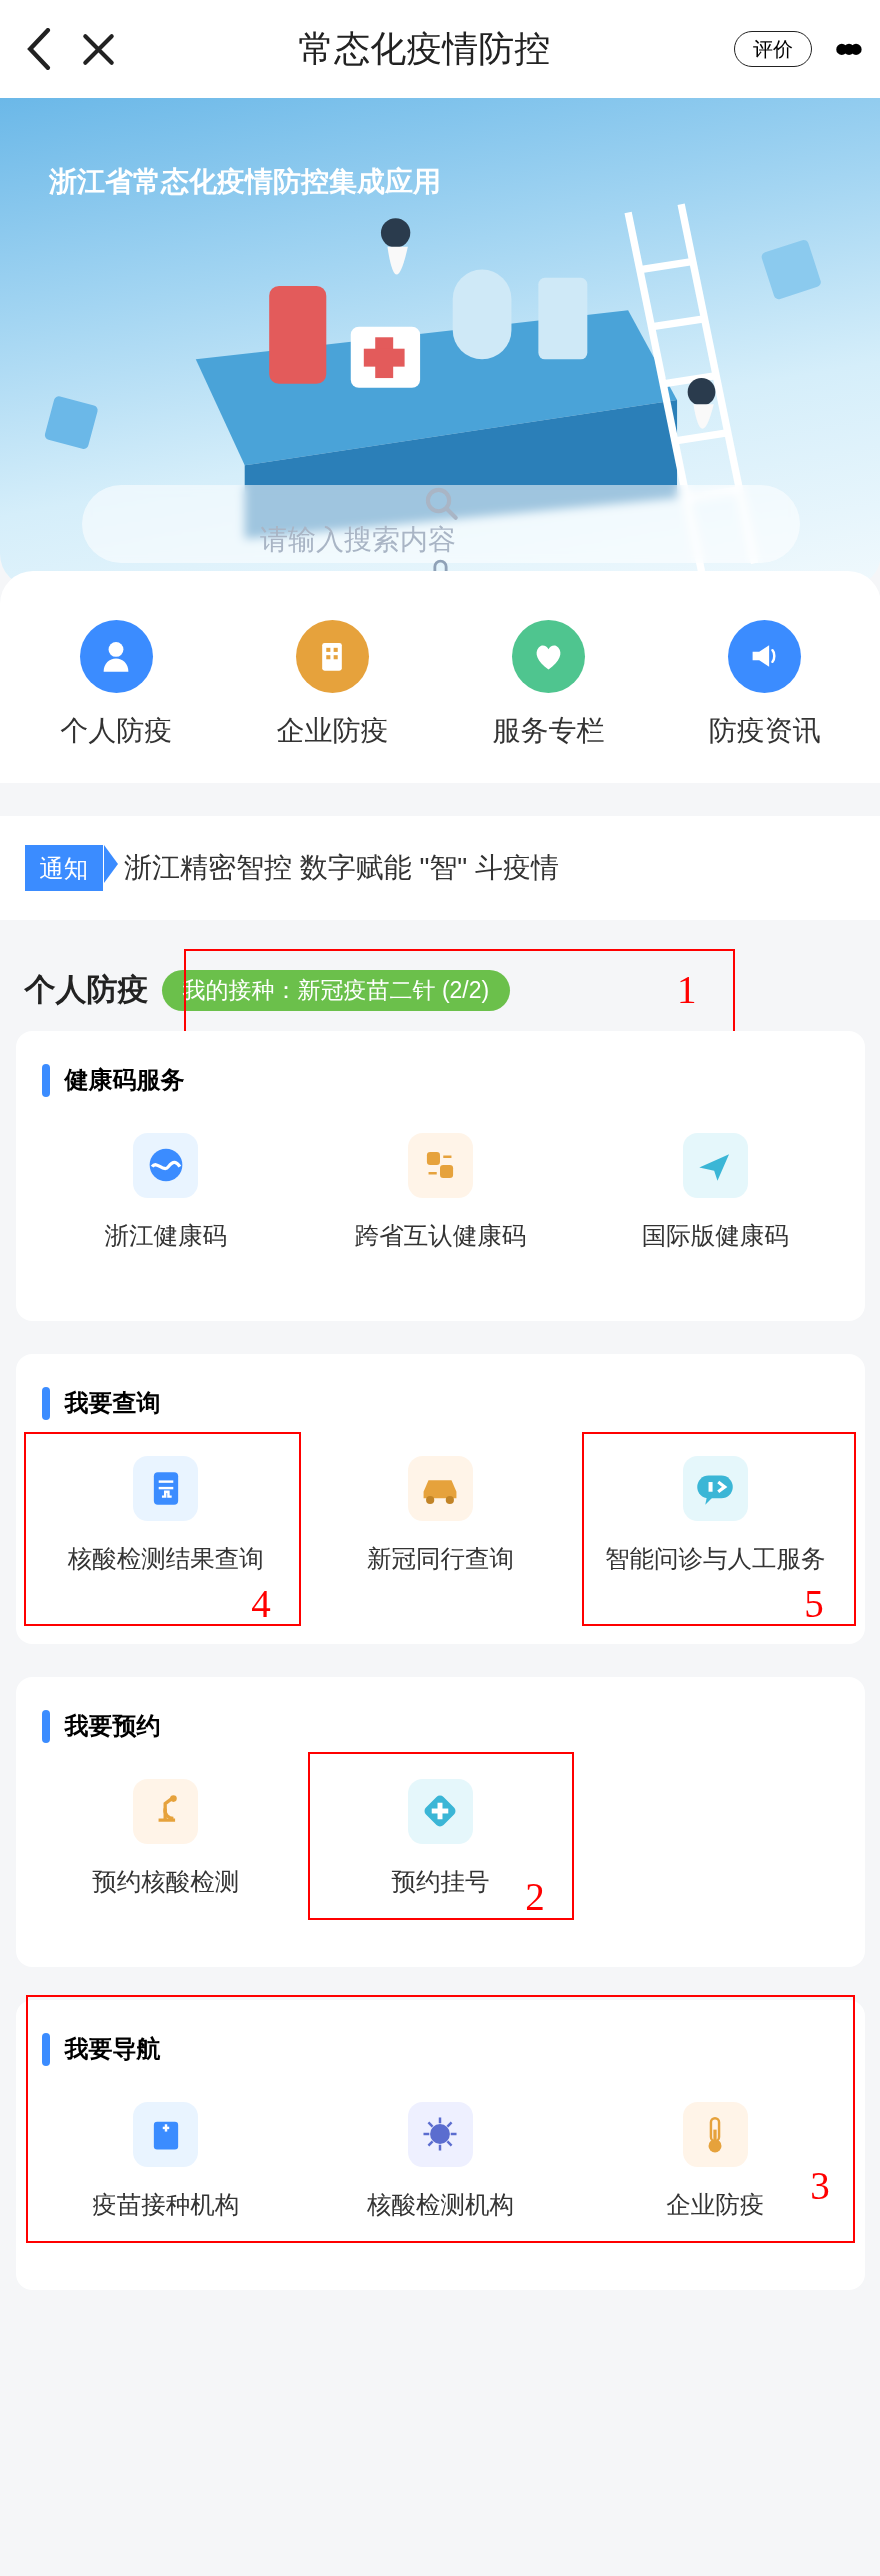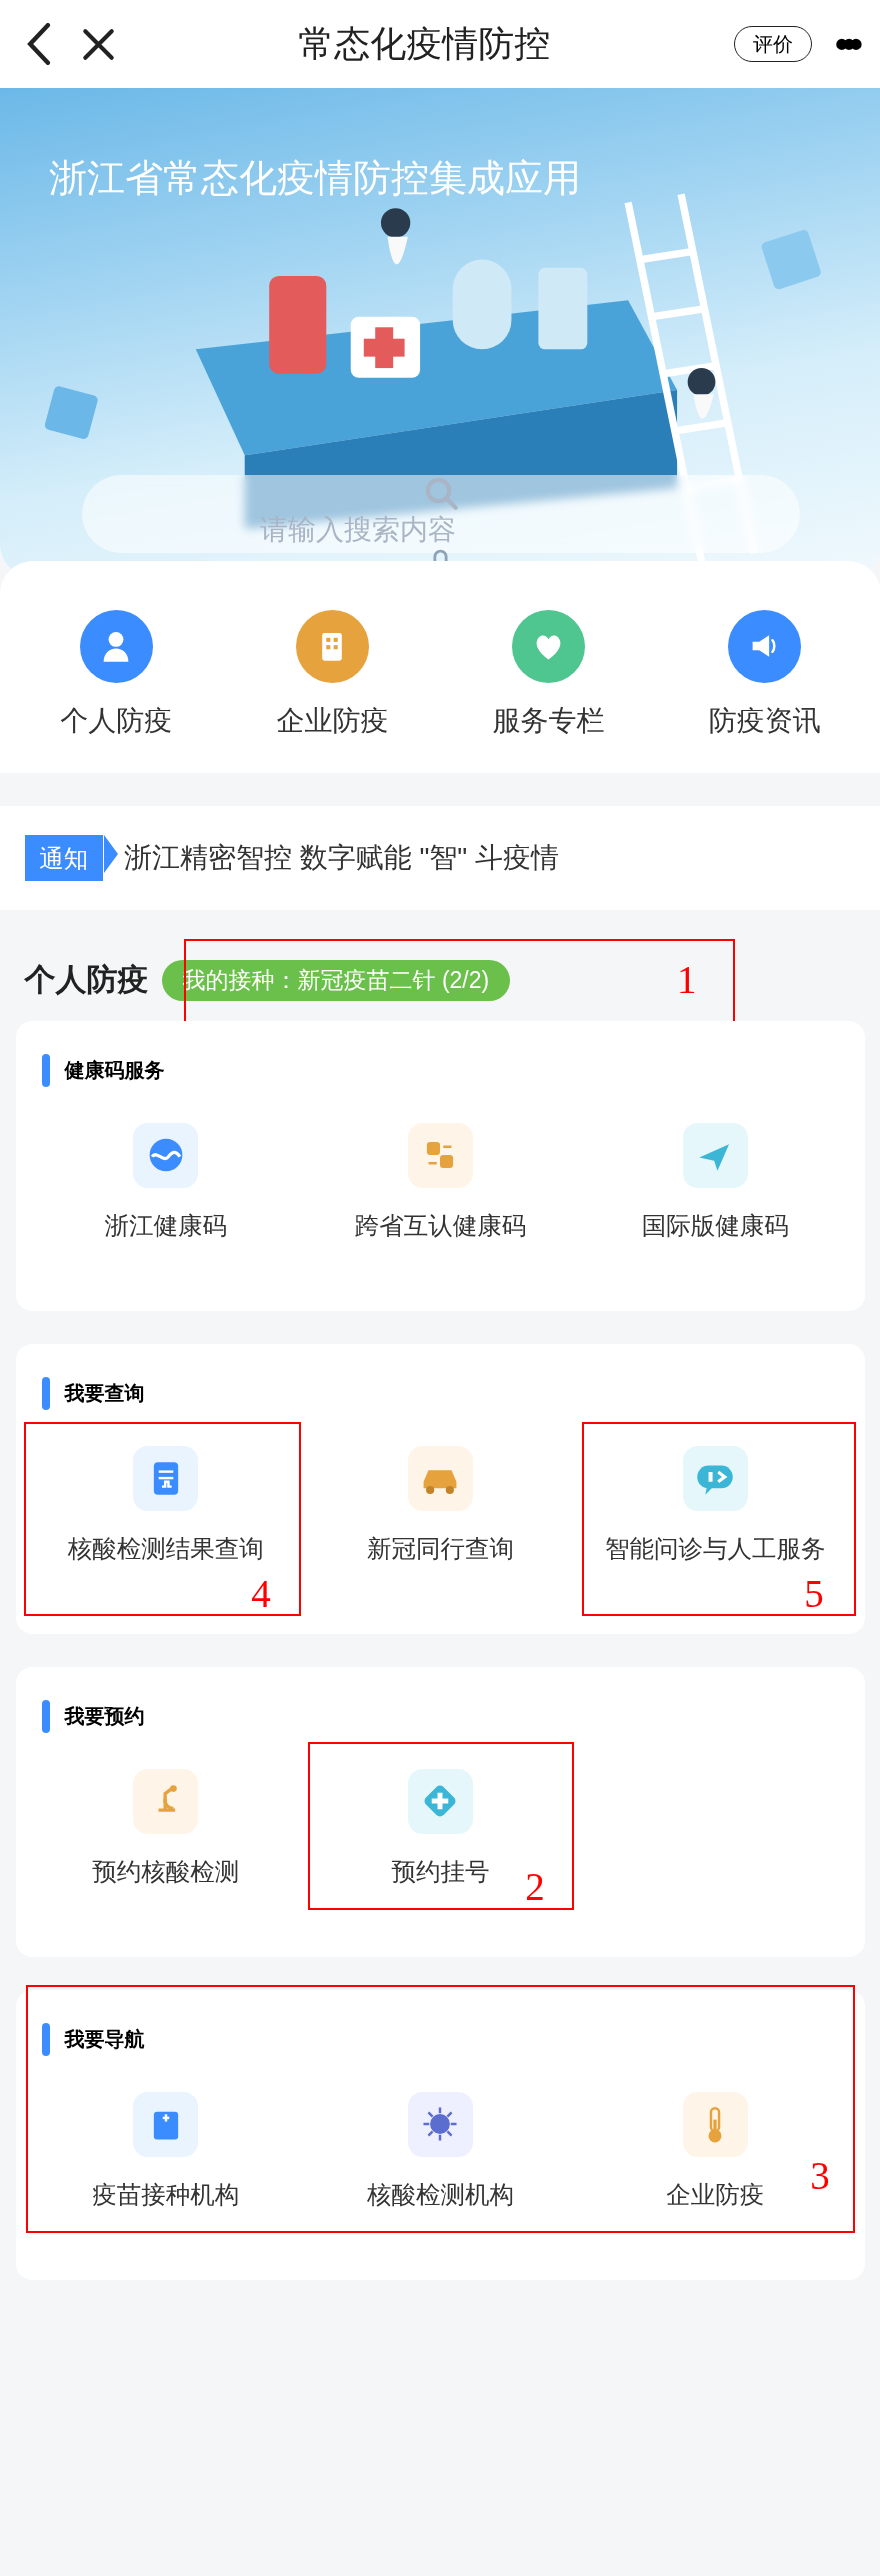--- a/index.html
+++ b/index.html
@@ -5,21 +5,21 @@
 * { margin: 0; padding: 0; box-sizing: border-box; }
 body {
   font-family: -apple-system, "PingFang SC", "Microsoft YaHei", sans-serif;
   background: #f5f6f8;
   width: 881px;
 }
 
 
 .header {
   background: #fff;
-  height: 88px;
+  height: 98px;
   display: flex;
   align-items: center;
   padding: 0 24.5px;
 }
 .hdr-left { display: flex; align-items: center; gap: 29px; }
 .hdr-title {
   flex: 1;
   text-align: center;
   font-size: 36px;
   font-weight: 500;
@@ -40,23 +40,23 @@
   background: linear-gradient(170deg, #6bb8e8 0%, #a3d5f2 35%, #d5eefa 65%, #f0f9fd 100%);
   height: 489px;
   overflow: hidden;
   border-bottom-left-radius: 33px;
   border-bottom-right-radius: 33px;
 }
 .hero-title {
   position: absolute;
   top: 65px;
   left: 49px;
-  font-size: 38px;
+  font-size: 28px;
   color: #fff;
-  font-weight: 400;
+  font-weight: 700;
 }
 .hero-art {
   position: absolute;
   top: 90px; left: 0; right: 0; bottom: 0;
 }
 .searchbar {
   position: absolute;
   bottom: 24.5px;
   left: 50%;
   transform: translateX(-50%);
@@ -167,21 +167,21 @@
 }
 .card-head {
   display: flex; align-items: center; gap: 14.7px;
   margin-bottom: 36px;
   padding-left: 9.8px;
 }
 .card-bar {
   width: 7.3px; height: 33px; border-radius: 4.1px;
   background: #3b8cff;
 }
-.card-title { font-size: 20px; font-weight: 600; }
+.card-title { font-size: 24px; font-weight: 600; }
 .svc-grid {
   display: grid;
   grid-template-columns: repeat(3,1fr);
   gap: 8.2px;
 }
 .svc-item { text-align: center; padding: 0 6.5px; }
 .svc-icon {
   width: 65px; height: 65px; border-radius: 14.7px;
   margin: 0 auto 21px;
   display: flex; align-items: center; justify-content: center;

